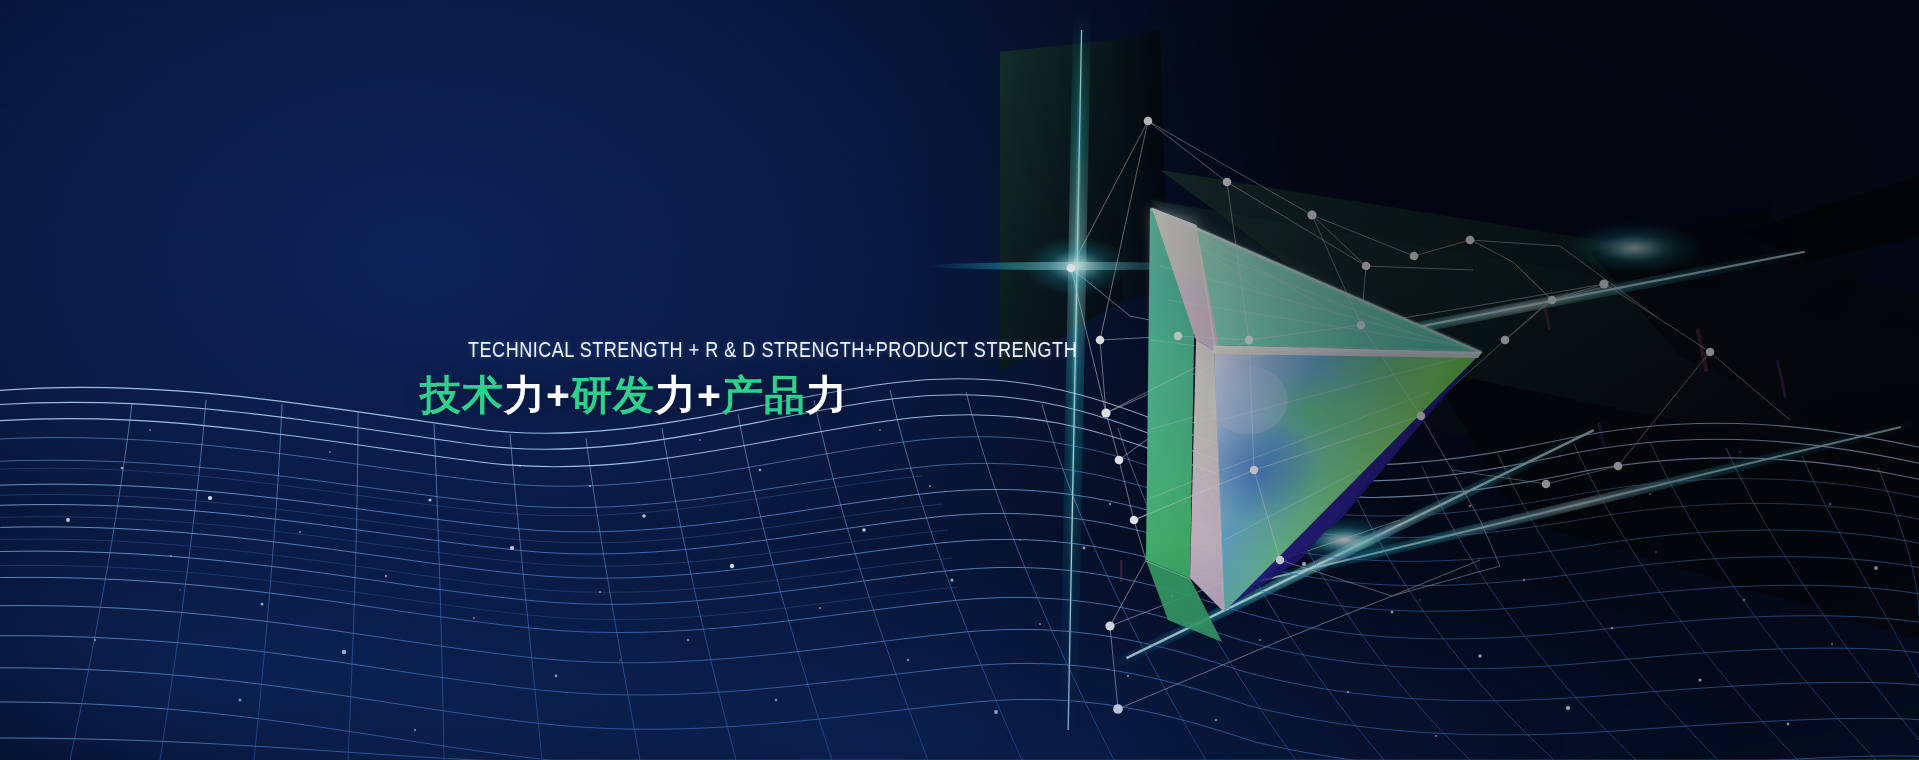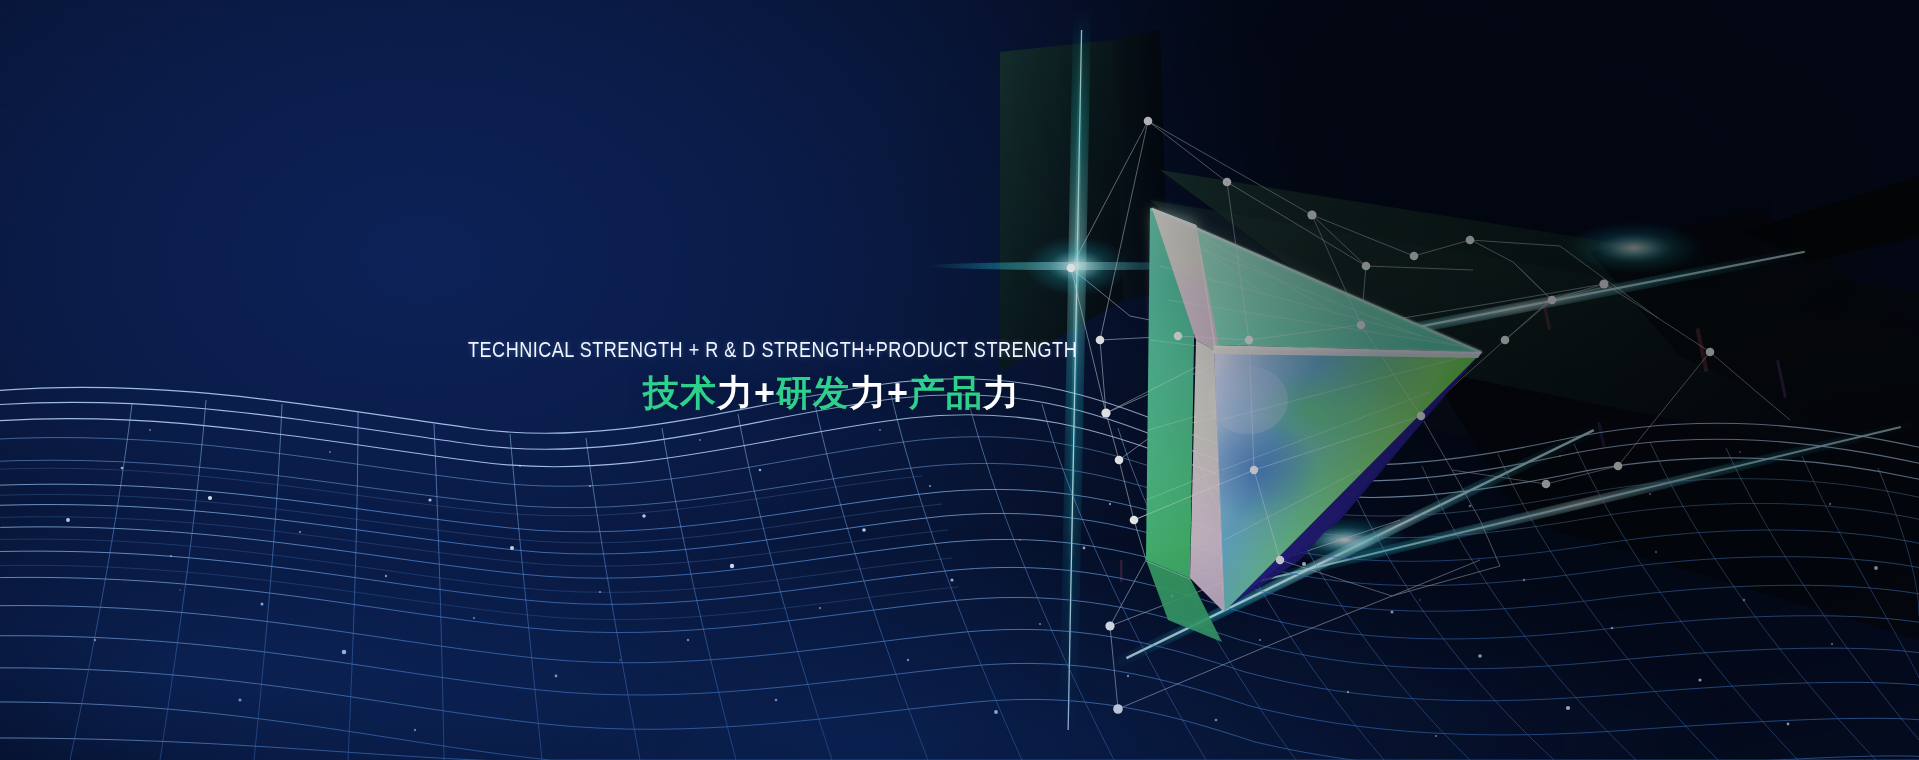--- a/index.html
+++ b/index.html
@@ -55,39 +55,39 @@
   
   .nodes{ }
 
   
   #copy{
     position:absolute;
     left:420px;
     top:340px;
     width:600px;
     z-index:40;
-    text-align:right;
+    text-align:left;
     user-select:none;
   }
   #eyebrow{
     font-family:"Liberation Sans", sans-serif;
     font-size:21.5px;
     line-height:1;
     letter-spacing:.6px;
     color:#f2f6fb;
     font-weight:400;
     transform:scaleX(.84);
     transform-origin:center center;
     white-space:nowrap;
     text-shadow:0 0 6px rgba(120,170,255,.35);
   }
   #headline{
     margin-top:12px;
     font-family:"Liberation Sans", sans-serif;
-    font-size:36px;
+    font-size:41px;
     line-height:1.04;
     font-weight:bold;
     white-space:nowrap;
     letter-spacing:1px;
     text-shadow:0 2px 14px rgba(0,20,50,.75);
   }
   #headline .g{ color:#2ed18c; }
   #headline .w{ color:#ffffff; }
   #headline .p{ color:#ffffff; }
 </style>

